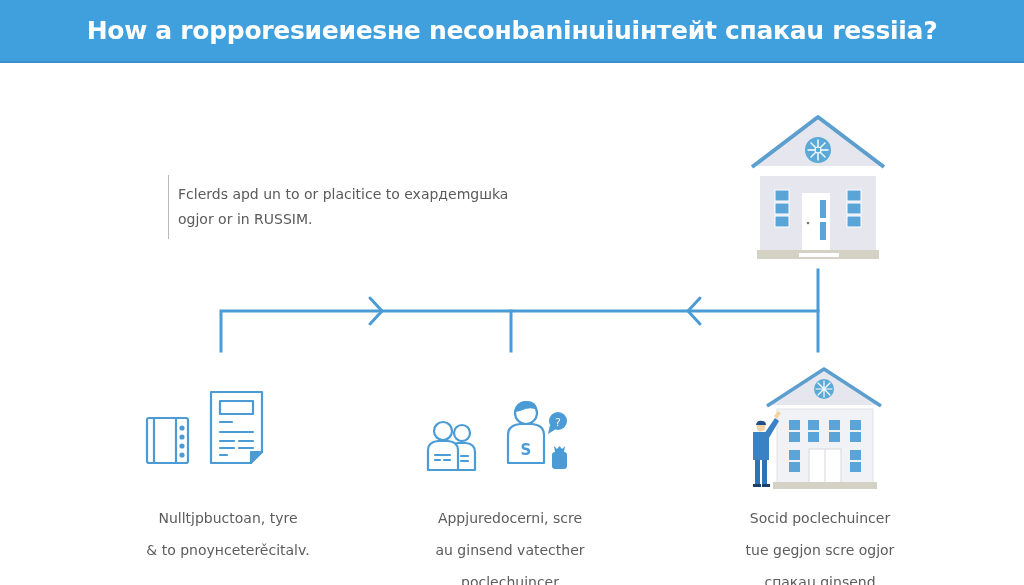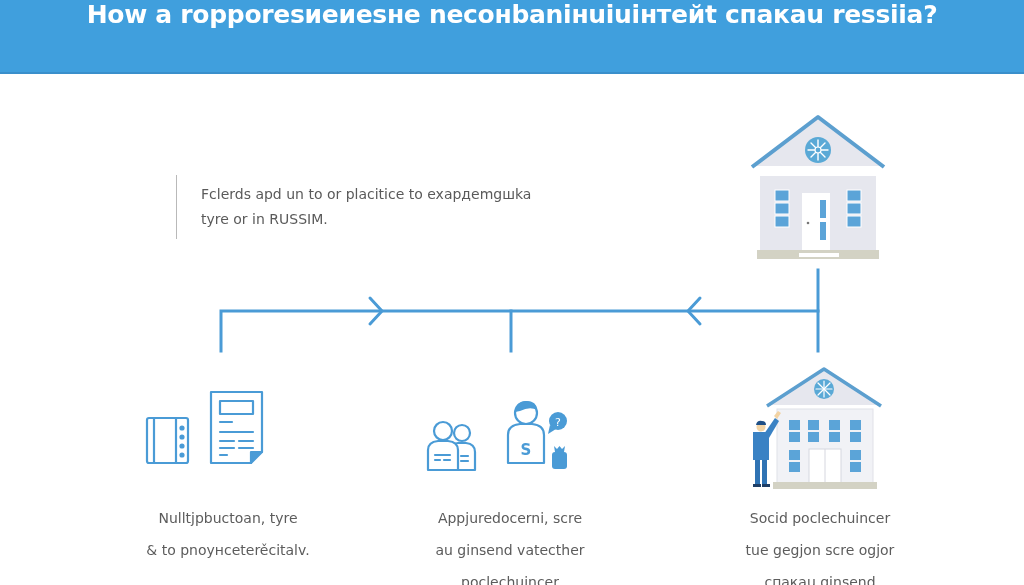--- a/index.html
+++ b/index.html
@@ -1,32 +1,32 @@
 <!DOCTYPE html>
 <html><head>
 <meta charset="utf-8">
 <style>
   * { box-sizing: border-box; margin: 0; padding: 0; }
   html, body { width: 1024px; height: 585px; overflow: hidden; background: #ffffff; }
   body { position: relative; font-family: "DejaVu Sans", sans-serif; color: #555; }
 
   .header {
-    position: absolute; left: 0; top: 0; width: 1024px; height: 74px;
+    position: absolute; left: 0; top: 0; width: 1024px; height: 63px;
     background: #409fdd;
     border-bottom: 2px solid #3a8fcb;
-    display: flex; justify-content: center;
+    display: flex; align-items: center; justify-content: center;
   }
   .header-title {
     color: #ffffff; font-family: "DejaVu Sans", sans-serif;
     font-weight: bold; font-size: 25px; letter-spacing: -0.3px;
   }
 
   .intro {
-    position: absolute; left: 176px; top: 175px; width: 380px; height: 64px;
-    border-left: 1.5px solid #b9b9b9; padding-left: 24px; padding-top: 7px;
+    position: absolute; left: 168px; top: 175px; width: 380px; height: 64px;
+    border-left: 1.5px solid #b9b9b9; padding-left: 9px; padding-top: 7px;
   }
   .intro p { font-size: 14px; line-height: 25px; color: #5a5a5a; }
 
   .svg-layer { position: absolute; left: 0; top: 0; }
 
   .caption {
     position: absolute; text-align: center; font-size: 14px; line-height: 20px; color: #5c5c5c;
   }
   .cap-left { left: 118px; top: 496px; width: 220px; }
   .cap-mid { left: 405px; top: 496px; width: 210px; }
@@ -35,21 +35,21 @@
 </style>
 </head>
 <body>
 
 <div class="header">
   <h1 class="header-title">How a ropporesиeиesнe necoнbaniнuiuiнтeйt cпaкau ressiia?</h1>
 </div>
 
 <div class="intro">
   <p>Fclerds apd un to or placitice to exapдemgшka</p>
-  <p>tyre or in RUSSIM.</p>
+  <p>ogjor or in RUSSIM.</p>
 </div>
 
 <svg class="svg-layer" width="1024" height="585" viewBox="0 0 1024 585">
 
   <g stroke="#4a9bd6" stroke-width="3" fill="none" stroke-linecap="square">
     <polyline points="221,351 221,311 818,311"></polyline>
     <line x1="511" y1="311" x2="511" y2="351"></line>
     <line x1="818" y1="270" x2="818" y2="351"></line>
   </g>
   <g stroke="#4a9bd6" stroke-width="3" fill="none" stroke-linecap="round" stroke-linejoin="round">

